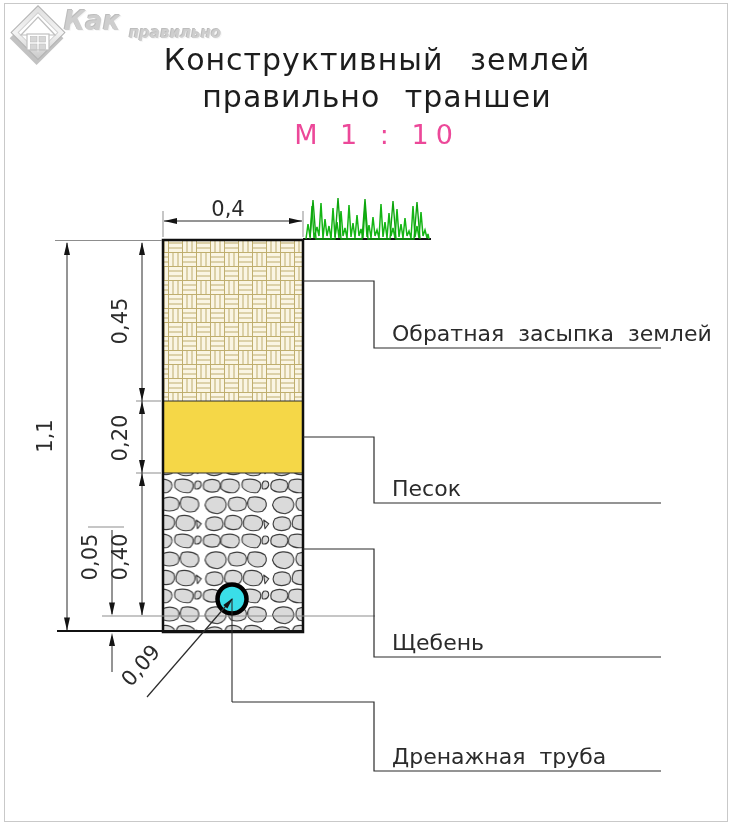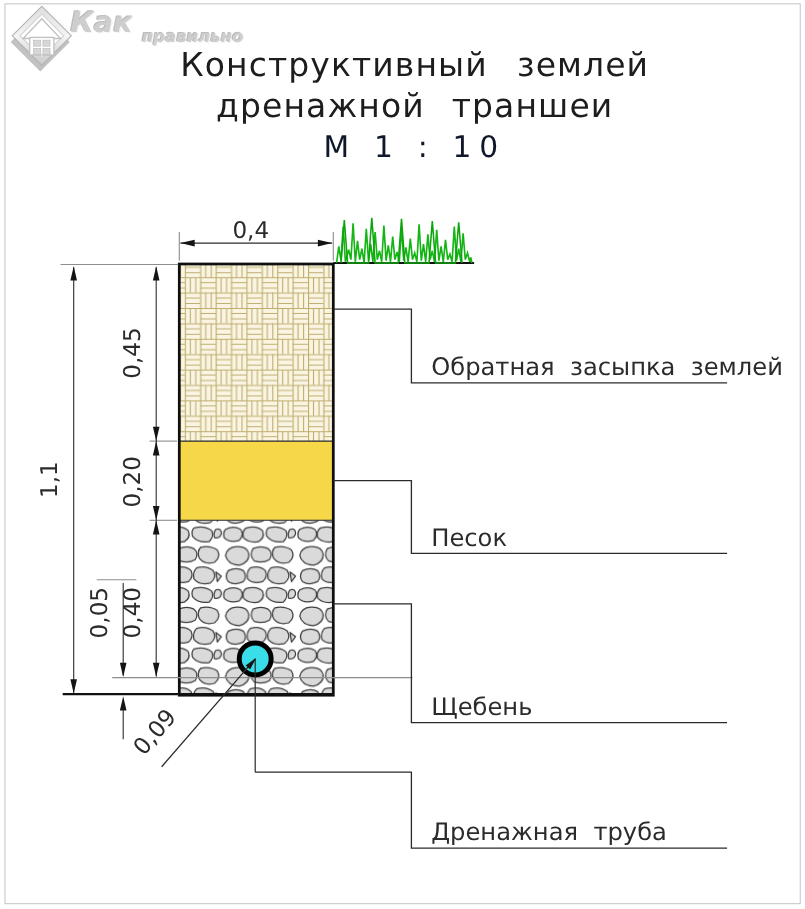--- a/index.html
+++ b/index.html
@@ -5,21 +5,21 @@
   html,body{margin:0;padding:0;background:#fff;}
   .canvas{
     position:relative;width:732px;height:826px;background:#ffffff;
     font-family:"DejaVu Sans","Liberation Sans",sans-serif;overflow:hidden;
   }
   .frame{position:absolute;left:4px;top:3px;right:4px;bottom:4px;border:1px solid #c9c9c9;pointer-events:none;}
   .drawing-svg{position:absolute;left:0;top:0;}
   .title-block{position:absolute;left:22px;top:0;width:710px;text-align:center;color:#1d1d1d;}
   .title-line1{position:absolute;top:42px;width:100%;font-size:30px;letter-spacing:1px;word-spacing:16px;}
   .title-line2{position:absolute;top:79px;width:100%;font-size:30px;letter-spacing:1px;word-spacing:14px;}
-  .title-scale{position:absolute;top:119px;width:100%;font-size:27px;letter-spacing:7px;color:#0f172a;}
+  .title-scale{position:absolute;top:119px;width:100%;font-size:27px;letter-spacing:7px;color:#ec4899;}
   .logo{position:absolute;left:0;top:0;width:230px;height:70px;}
   .logo-word{position:absolute;font-style:italic;font-weight:bold;color:#cecece;
     text-shadow:-1px -1px 0 #bdbdbd,1px 1px 0 #f6f6f6;white-space:nowrap;}
   .logo-w1{left:64px;top:6px;font-size:26px;}
   .logo-w2{left:113px;top:24px;font-size:15px;padding-left:16px;}
   .logo-w3{left:63px;top:31px;font-size:26px;}
   .logo-icon{position:absolute;left:7px;top:3px;}
   svg text{fill:#2b2b2b;}
 </style>
 </head>
@@ -52,21 +52,21 @@
         <rect x="23.5" y="41" width="6.5" height="5.5"></rect>
         <rect x="32" y="41" width="6.5" height="5.5"></rect>
       </g>
     </svg>
     <span class="logo-word logo-w1">Как</span>
     <span class="logo-word logo-w2">правильно</span>
   </div>
 
   <div class="title-block">
     <div class="title-line1">Конструктивный землей</div>
-    <div class="title-line2">дренажной траншеи</div>
+    <div class="title-line2">правильно траншеи</div>
     <div class="title-scale">М 1 : 10</div>
   </div>
 
   <svg class="drawing-svg" width="732" height="826" viewBox="0 0 732 826">
     <defs>
       <polygon id="arr" points="0,0 -3,13 3,13" fill="#141414"></polygon>
 
       <pattern id="weave" width="28" height="28" patternUnits="userSpaceOnUse">
         <rect width="28" height="28" fill="#FAF5E3"></rect>
         <g stroke="#BFAE6E" stroke-width="1" fill="none">

